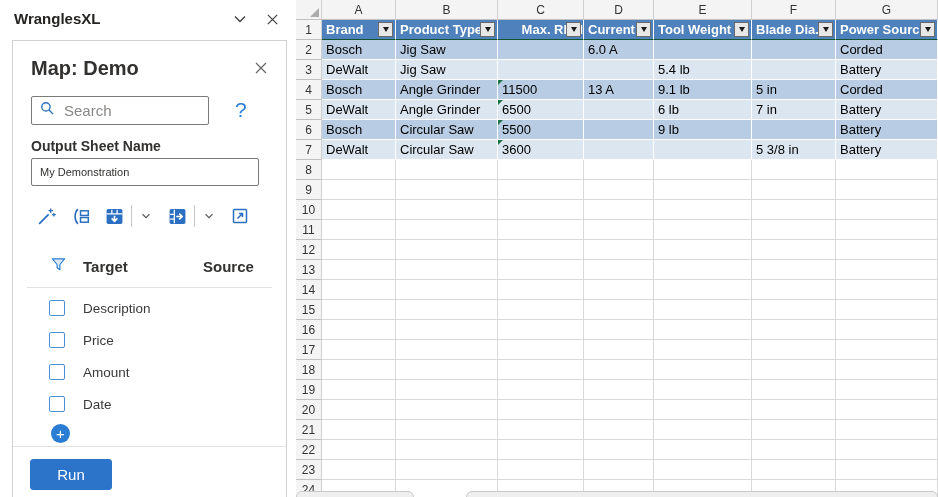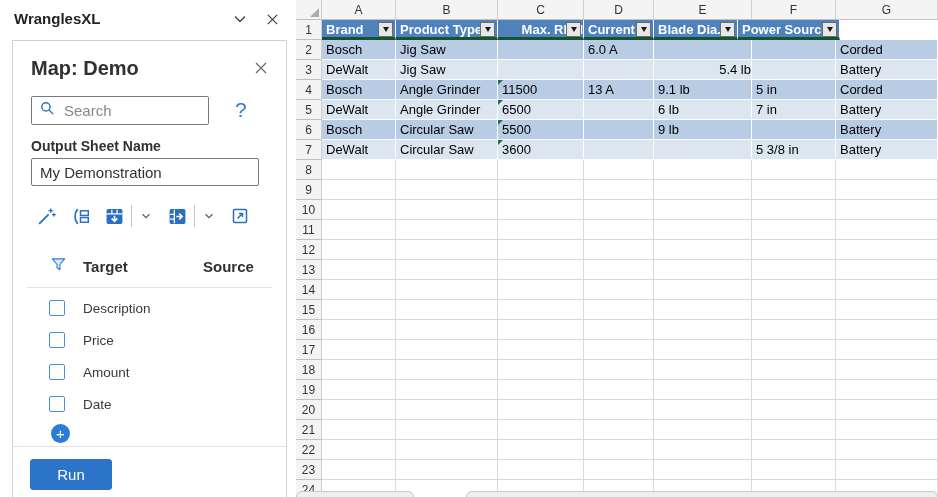--- a/index.html
+++ b/index.html
@@ -18,21 +18,21 @@
          border:1px solid #D2D0CE;box-sizing:border-box;}
   .panel-title{position:absolute;left:18px;top:16px;font-size:20px;font-weight:600;color:#323130;}
   .panel-close{position:absolute;right:14px;top:16px;width:22px;height:22px;display:flex;align-items:center;justify-content:center;cursor:pointer;}
   .search-box{position:absolute;left:18px;top:55px;width:178px;height:29px;border:1px solid #7A7A7A;
               border-radius:2px;box-sizing:border-box;display:flex;align-items:center;padding-left:8px;gap:7px;background:#fff;}
   .search-box input{border:none;outline:none;width:130px;font-size:15px;font-family:"Liberation Sans",sans-serif;color:#323130;}
   .search-box input::placeholder{color:#8A8886;}
   .help-mark{position:absolute;left:222px;top:57px;font-size:21px;color:var(--accent,#2B7CD3);cursor:pointer;}
   .field-label{position:absolute;left:18px;top:97px;font-size:14px;font-weight:700;color:#323130;}
   .sheet-input{position:absolute;left:18px;top:117px;width:228px;height:28px;border:1px solid #7A7A7A;border-radius:2px;
-               box-sizing:border-box;font-size:15px;font-family:"Liberation Sans",sans-serif;color:#323130;padding:0 8px;outline:none;}
+               box-sizing:border-box;font-size:11px;font-family:"Liberation Sans",sans-serif;color:#323130;padding:0 8px;outline:none;}
 
   .toolbar{position:absolute;left:20px;top:162px;height:26px;display:flex;align-items:center;}
   .tool-btn{width:26px;height:26px;display:flex;align-items:center;justify-content:center;cursor:pointer;border-radius:2px;}
   .tool-gap{width:8px;}
   .tool-sep{width:1px;height:22px;background:#C8C6C4;margin:0 4px;}
 
   .filter-icon{position:absolute;left:37px;top:215px;cursor:pointer;}
   .map-col-head{position:absolute;top:217px;font-size:15px;font-weight:700;color:#323130;}
   #head-target{left:70px;}
   #head-source{left:190px;}
@@ -57,21 +57,21 @@
 
   
   #sheet{position:absolute;left:296px;top:0;width:642px;height:497px;overflow:hidden;background:#fff;}
   .grid-row{display:flex;height:20px;}
   .hcell{box-sizing:border-box;height:20px;background:#F4F4F4;border-right:1px solid #CFCFCF;border-bottom:1px solid #C0C0C0;
          display:flex;align-items:center;justify-content:center;font-size:12px;color:#333;cursor:pointer;position:relative;}
   .corner{width:26px;}
   .rowhead{width:26px;}
   .cell{box-sizing:border-box;height:20px;background:#fff;border-right:1px solid #D9D9D9;border-bottom:1px solid #D9D9D9;
         font-size:13px;color:#000;line-height:19px;padding-left:4px;overflow:hidden;white-space:nowrap;position:relative;cursor:cell;}
-  .thcell{background:var(--tbl-head,#4F81BD);color:#fff;font-weight:700;border-right:1px solid #FFF;border-bottom:3px solid #14532d;}
+  .thcell{background:var(--tbl-head,#4F81BD);color:#fff;font-weight:700;border-right:1px solid #FFF;border-bottom:1px solid #14532d;}
   .band-a{background:var(--band-a,#B8CCE4);border-right:1px solid #FFF;border-bottom:1px solid #FFF;}
   .band-b{background:var(--band-b,#DCE6F1);border-right:1px solid #FFF;border-bottom:1px solid #FFF;}
   .dd-btn{position:absolute;right:2px;top:2px;width:15px;height:15px;background:#E7E7E7;border:1px solid #6B6B6B;
           box-sizing:border-box;display:flex;align-items:center;justify-content:center;cursor:pointer;}
   .dd-btn:after{content:"";width:0;height:0;border-left:3.5px solid transparent;border-right:3.5px solid transparent;border-top:5px solid #1A1A1A;}
   .err-flag:before{content:"";position:absolute;left:0;top:0;width:0;height:0;
           border-top:5px solid #1E7145;border-right:5px solid transparent;}
   .select-all-tri{position:absolute;right:2px;bottom:2px;width:0;height:0;
           border-left:9px solid transparent;border-bottom:9px solid #ACACAC;}
   .scroll-chip{position:absolute;height:12px;background:#EFEFEF;border:1px solid #C9C9C9;border-radius:6px;box-sizing:border-box;cursor:pointer;}
@@ -214,40 +214,41 @@
         <div class="hcell" style="width: 98px;">E</div>
         <div class="hcell" style="width: 84px;">F</div>
         <div class="hcell" style="width: 102px;">G</div>
       </div>
       <div class="grid-row">
         <div class="hcell rowhead">1</div>
         <div class="cell thcell" style="width: 74px;"><div class="" style="display: inline;">Brand</div><div class="dd-btn"></div></div>
         <div class="cell thcell" style="width: 102px;"><div class="" style="display: inline; margin-top: 38px;">Product Type</div><div class="dd-btn"></div></div>
         <div class="cell thcell" style="width: 86px; text-align: right;"><div class="" style="display: inline;">Max. RPM</div><div class="dd-btn"></div></div>
         <div class="cell thcell" style="width: 70px;"><div class="" style="display: inline;">Current</div><div class="dd-btn"></div></div>
+        <div class="cell thcell" style="width: 98px;"><div class="" style="display: inline;">Tool Weight</div><div class="dd-btn"></div></div>
         <div class="cell thcell" style="width: 84px;"><div class="" style="display: inline;">Blade Dia.</div><div class="dd-btn"></div></div>
         <div class="cell thcell" style="width: 102px;"><div class="" style="display: inline;">Power Source</div><div class="dd-btn"></div></div>
       </div>
       <div class="grid-row">
         <div class="hcell rowhead">2</div>
         <div class="cell band-a" style="width: 74px;">Bosch</div>
         <div class="cell band-a" style="width: 102px;">Jig Saw</div>
         <div class="cell band-a" style="width: 86px;"></div>
         <div class="cell band-a" style="width: 70px;">6.0 A</div>
         <div class="cell band-a" style="width: 98px;"></div>
         <div class="cell band-a" style="width: 84px;"></div>
         <div class="cell band-a" style="width: 102px;">Corded</div>
       </div>
       <div class="grid-row">
         <div class="hcell rowhead">3</div>
         <div class="cell band-b" style="width: 74px;">DeWalt</div>
         <div class="cell band-b" style="width: 102px;">Jig Saw</div>
         <div class="cell band-b" style="width: 86px;"></div>
         <div class="cell band-b" style="width: 70px;"></div>
-        <div class="cell band-b" style="width: 98px; text-align: right;">5.4 lb</div>
+        <div class="cell band-b" style="width: 98px;">5.4 lb</div>
         <div class="cell band-b" style="width: 84px;"></div>
         <div class="cell band-b" style="width: 102px;">Battery</div>
       </div>
       <div class="grid-row">
         <div class="hcell rowhead">4</div>
         <div class="cell band-a" style="width: 74px;">Bosch</div>
         <div class="cell band-a" style="width: 102px;">Angle Grinder</div>
         <div class="cell band-a err-flag" style="width: 86px;">11500</div>
         <div class="cell band-a" style="width: 70px;">13 A</div>
         <div class="cell band-a" style="width: 98px;">9.1 lb</div>

